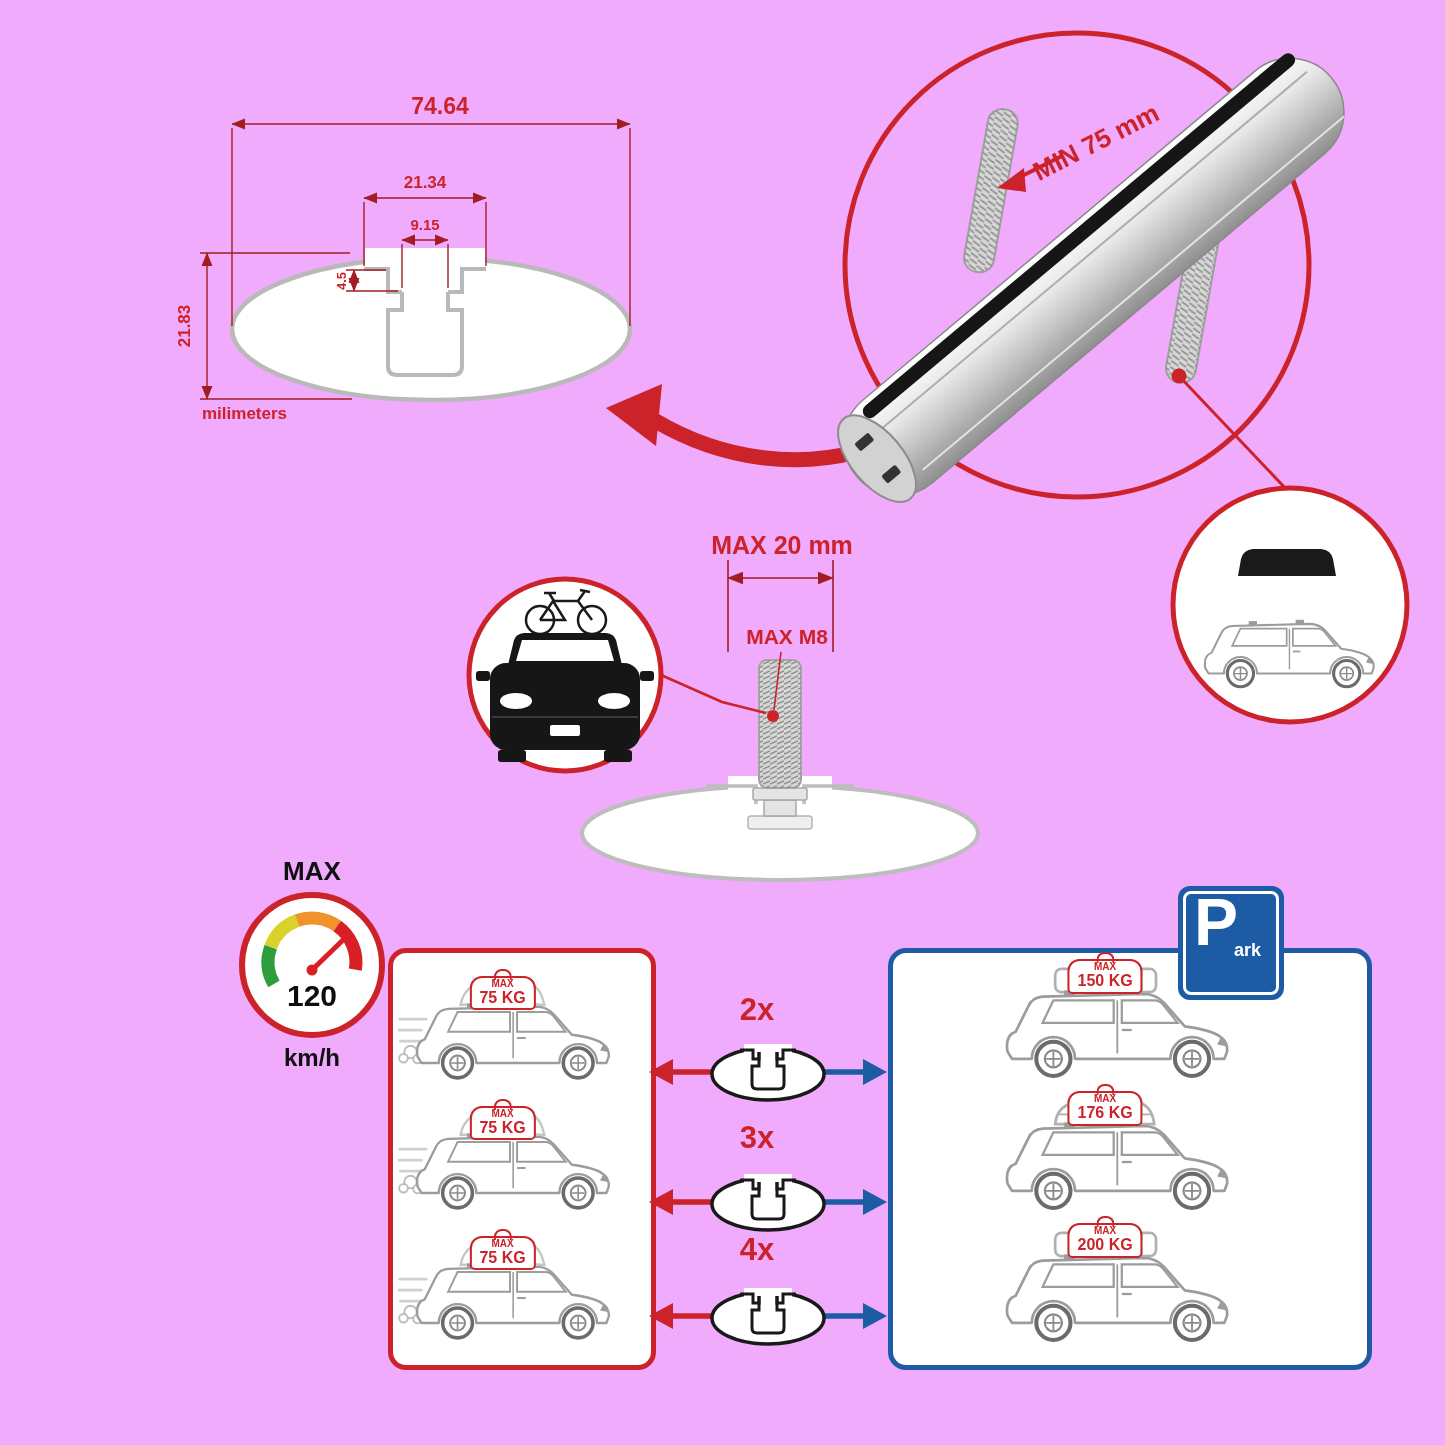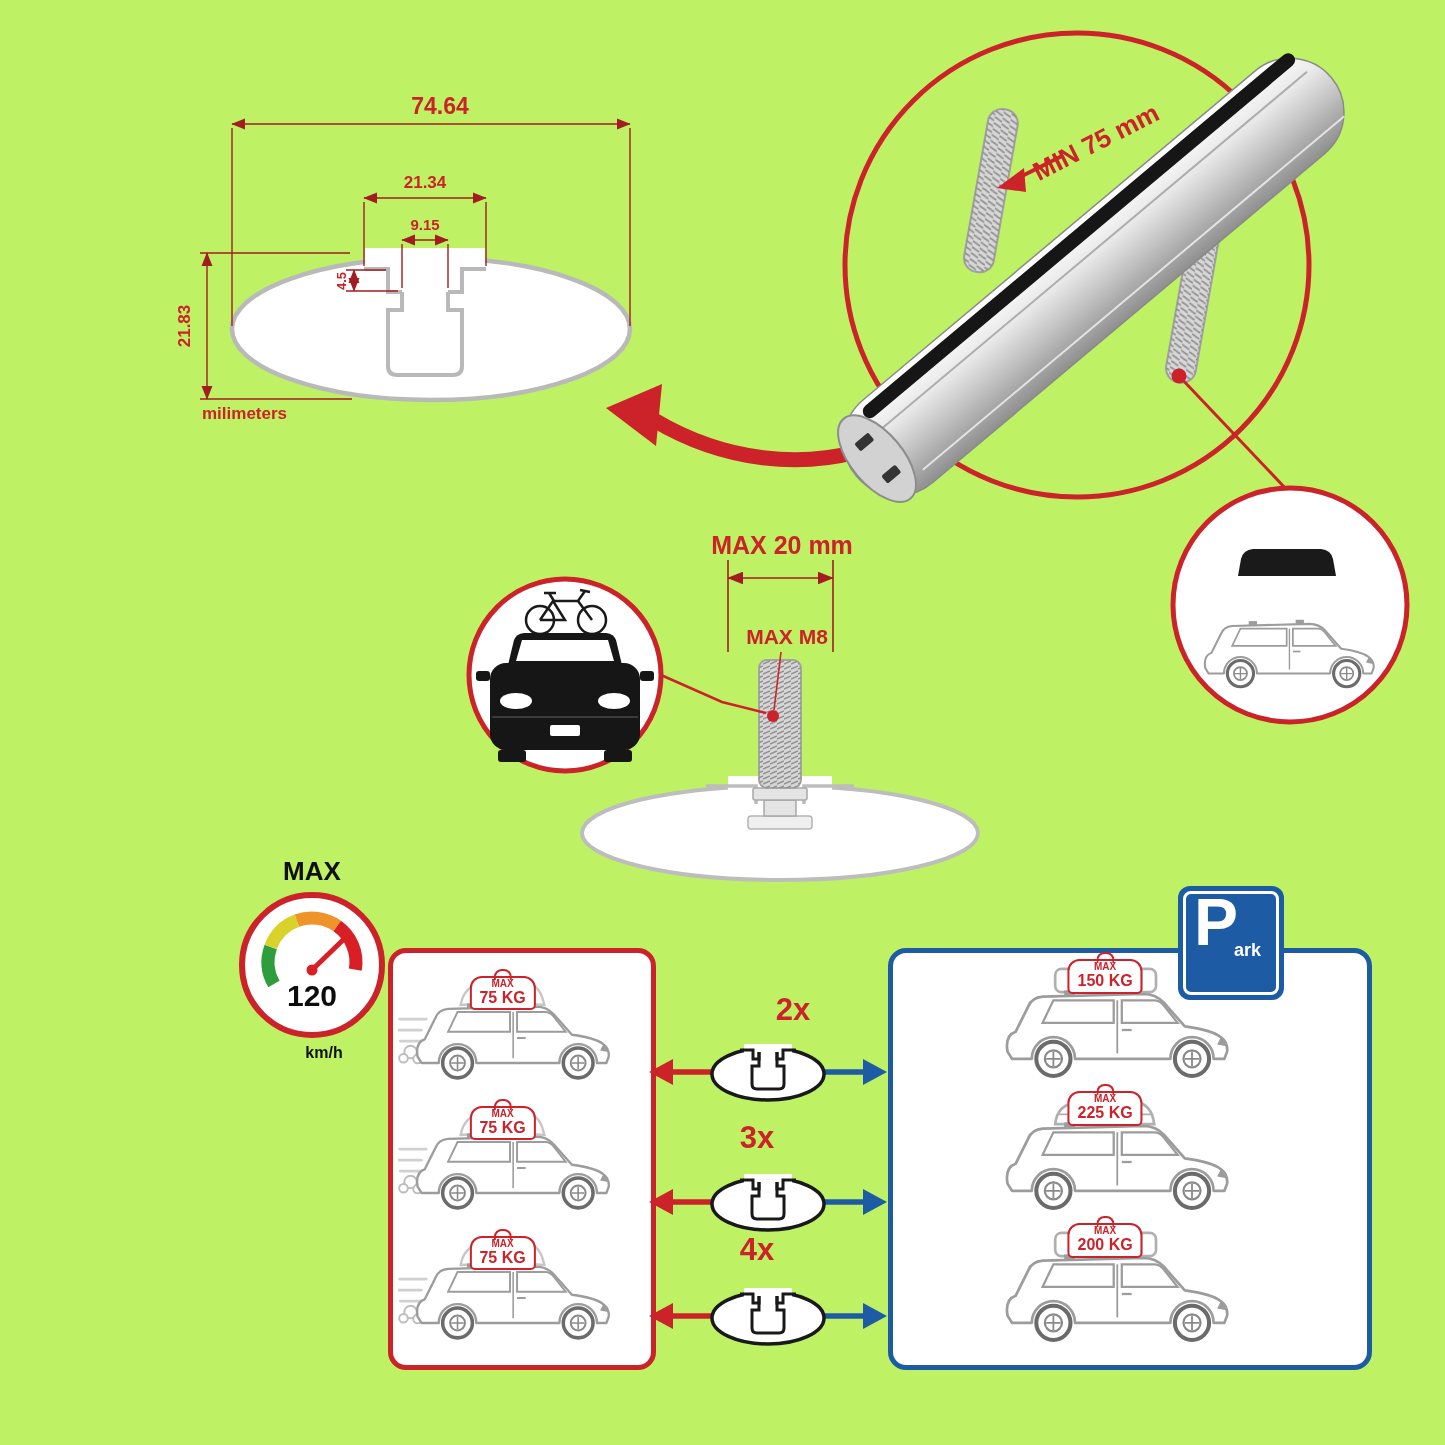--- a/index.html
+++ b/index.html
@@ -1,16 +1,16 @@
 <!DOCTYPE html>
 <html><head>
 <meta charset="utf-8">
 <style>
   html,body{margin:0;padding:0;background:#fff;}
-  #canvas{position:relative;width:1445px;height:1445px;background:#bef264;overflow:hidden;
+  #canvas{position:relative;width:1445px;height:1445px;background:#f0abfc;overflow:hidden;
           font-family:"Liberation Sans",sans-serif;}
   .abs{position:absolute;}
   svg{display:block;overflow:visible;}
   svg text{font-family:"Liberation Sans",sans-serif;}
 
   .panel{position:absolute;border-radius:18px;background:#ffffff;}
   .red-panel{border:5px solid #cc2229;}
   .blue-panel{border:5px solid #1d5ca5;}
 
   .mult{position:absolute;width:100px;text-align:center;font-size:31px;font-weight:bold;color:#cc2229;}
@@ -249,33 +249,33 @@
     <g fill="none" stroke-width="13">
       <path d="M 36.9 94 A 44 44 0 0 1 33.7 56.9" stroke="#2e9e3c"></path>
       <path d="M 33.7 56.9 A 44 44 0 0 1 59.9 30.6" stroke="#d8d22b"></path>
       <path d="M 59.9 30.6 A 44 44 0 0 1 100.2 36" stroke="#f0932a"></path>
       <path d="M 100.2 36 A 44 44 0 0 1 118.3 79.6" stroke="#d81f26"></path>
     </g>
     <line x1="75" y1="80" x2="107" y2="49" stroke="#d81f26" stroke-width="5" stroke-linecap="round"></line>
     <circle cx="75" cy="80" r="5.5" fill="#d81f26"></circle>
     <text x="75" y="116" text-anchor="middle" font-size="30" font-weight="bold" fill="#0d0d0d">120</text>
   </svg>
-  <div class="abs speed-text" style="left:249px;top:1044px;font-size:16px">km/h</div>
+  <div class="abs speed-text" style="left:237px;top:1044px;font-size:24px">km/h</div>
 
   <div class="panel red-panel" style="left:388px;top:948px;width:258px;height:412px;"></div>
   <div class="panel blue-panel" style="left:888px;top:948px;width:474px;height:412px;"></div>
 
   <div class="park-sign">
     <div class="park-inner">
       <span class="p-letter">P</span>
       <span class="p-rest">ark</span>
     </div>
   </div>
 
-  <div class="mult" style="left:743px;top:992px">2x</div>
+  <div class="mult" style="left:707px;top:992px">2x</div>
   <svg class="abs" style="left:646px;top:1036px" width="244" height="72" viewBox="0 0 244 72">
       <use href="#sym-row"></use>
     </svg>
 
   <div class="mult" style="left:707px;top:1120px">3x</div>
   <svg class="abs" style="left:646px;top:1166px" width="244" height="72" viewBox="0 0 244 72">
       <use href="#sym-row"></use>
     </svg>
 
   <div class="mult" style="left:707px;top:1232px">4x</div>
@@ -332,21 +332,21 @@
     </div>
   </div>
   <div class="car-block" style="left:985px;top:1090px;width:270px;height:135px">
     <svg viewBox="0 0 300 150">
         <use href="#sym-box"></use>
         <use href="#sym-suv"></use>
       </svg>
     <div class="load-label">
         <span class="tag-handle"></span>
       <span class="l1">MAX</span>
-      <span class="l2">225 KG</span>
+      <span class="l2">176 KG</span>
     </div>
   </div>
   <div class="car-block" style="left:985px;top:1222px;width:270px;height:135px">
     <svg viewBox="0 0 300 150">
         <use href="#sym-basket"></use>
         <use href="#sym-suv"></use>
       </svg>
     <div class="load-label">
         <span class="tag-handle"></span>
       <span class="l1">MAX</span>

